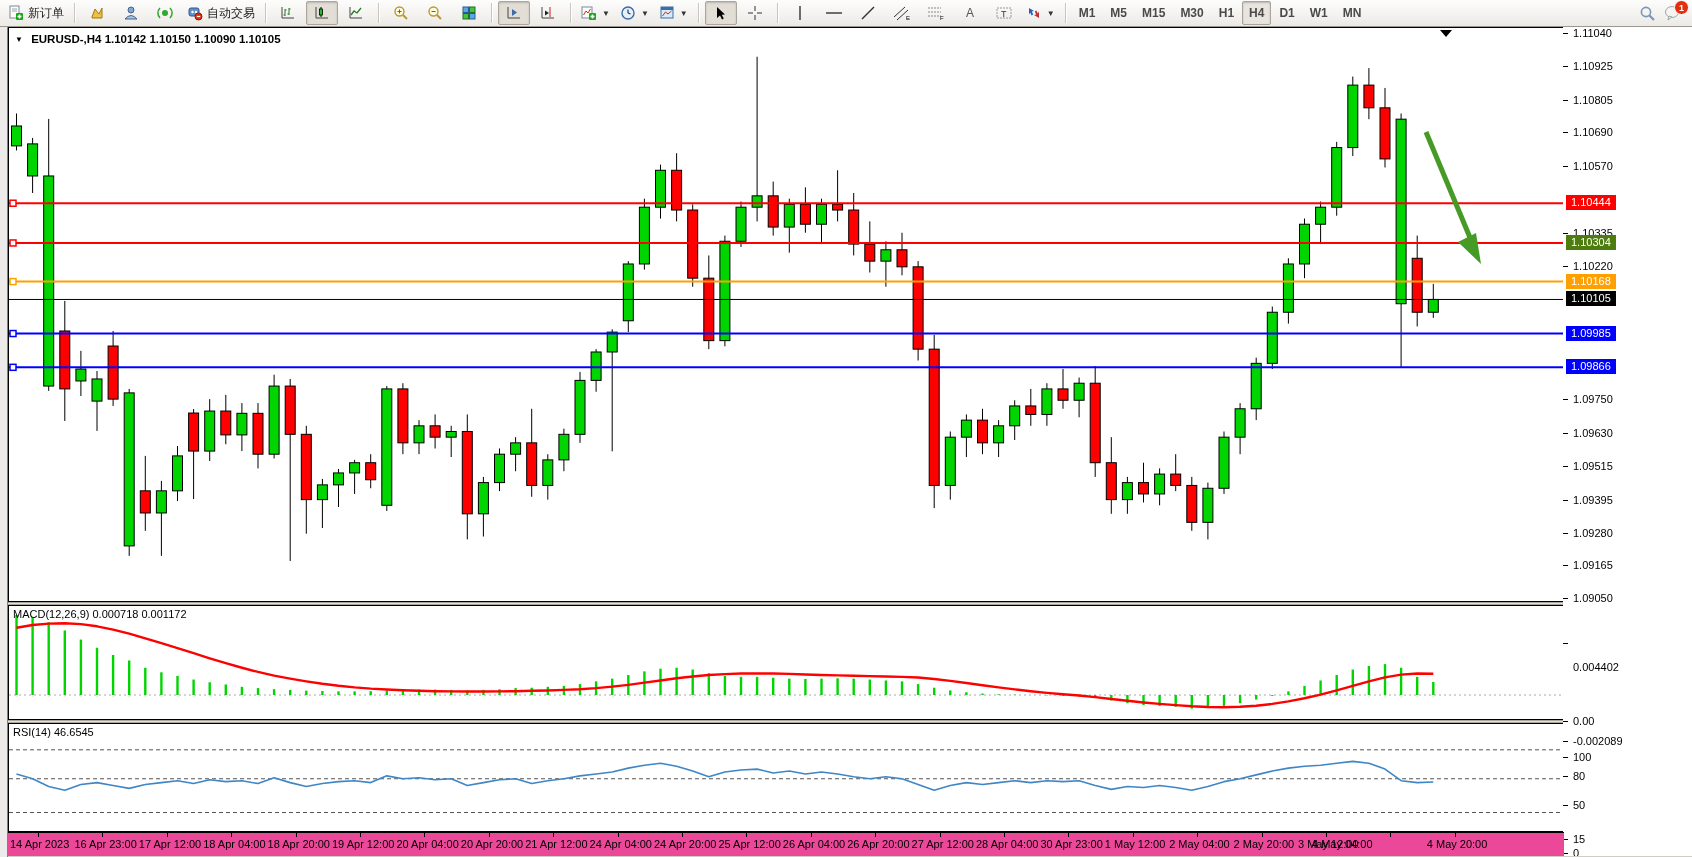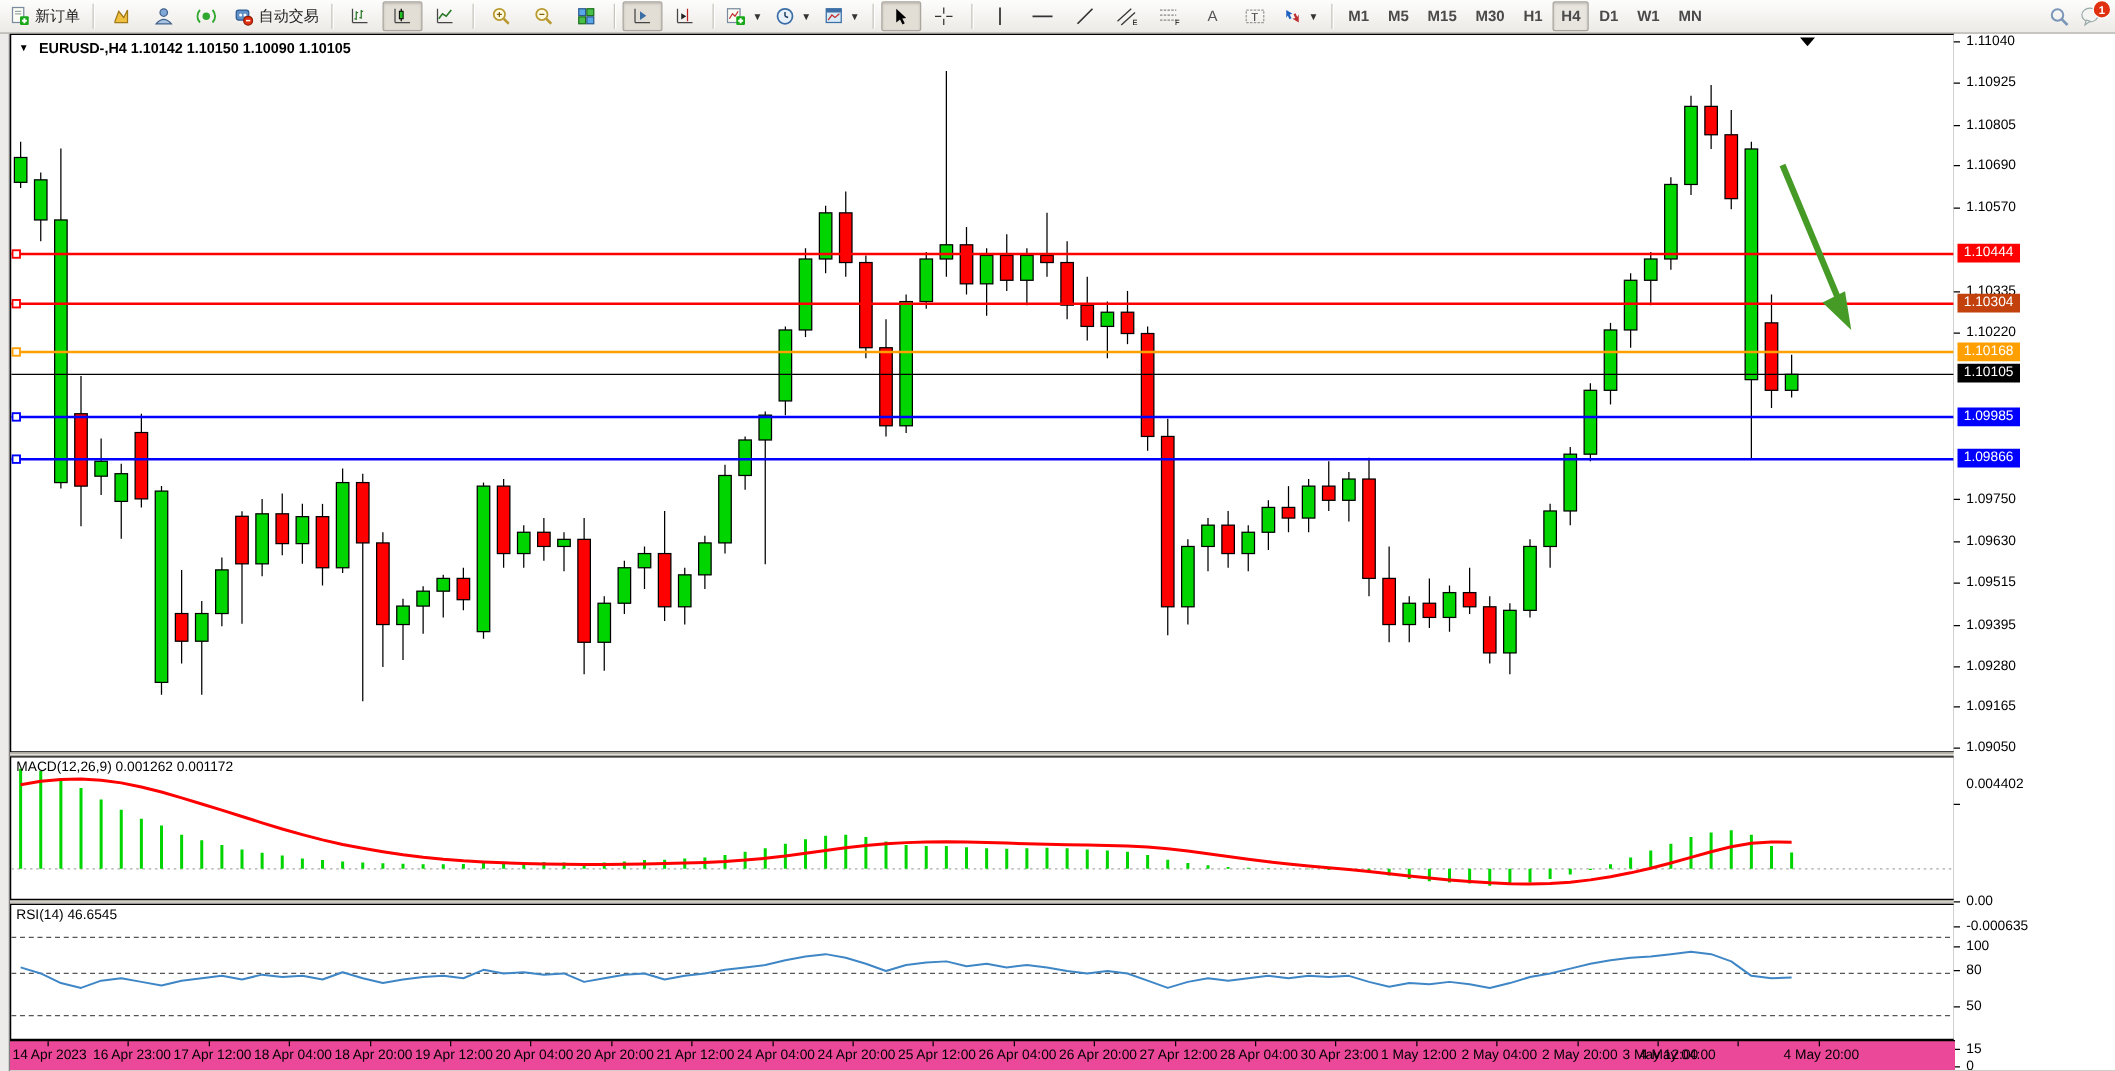--- a/index.html
+++ b/index.html
@@ -476,21 +476,21 @@
         <line x1="1417" y1="104" x2="1462" y2="212" stroke="#469b27" stroke-width="5"></line>
         <polygon points="1449,214 1472,236 1467,205" fill="#469b27"></polygon>
       </svg>
   </div>
 
   <div class="splitter" style="top:602px"></div>
 
   <div class="plot" id="macd-plot">
     <div class="ind-label">
       <span>MACD(12,26,9)</span>
-      <span> </span><span>0.001262</span>
+      <span> </span><span>0.000718</span>
       <span> </span><span>0.001172</span>
     </div>
     <svg id="macd-svg" width="1554" height="113">
         <line x1="0" y1="89" x2="1554" y2="89" stroke="#aaa" stroke-width="1" stroke-dasharray="2 3"></line>
         <line x1="7.5" y1="89" x2="7.5" y2="9.03634711494773" stroke="#00d500" stroke-width="2.4"></line>
         <line x1="23.6" y1="89" x2="23.6" y2="10.853702862335297" stroke="#00d500" stroke-width="2.4"></line>
         <line x1="39.7" y1="89" x2="39.7" y2="16.305770104497952" stroke="#00d500" stroke-width="2.4"></line>
         <line x1="55.800000000000004" y1="89" x2="55.800000000000004" y2="24.48387096774192" stroke="#00d500" stroke-width="2.4"></line>
         <line x1="71.9" y1="89" x2="71.9" y2="33.57064970467968" stroke="#00d500" stroke-width="2.4"></line>
         <line x1="88" y1="89" x2="88" y2="41.748750567923665" stroke="#00d500" stroke-width="2.4"></line>
@@ -619,30 +619,30 @@
       <div class="axtick" style="top: 438.977px;"></div>
       <div class="axlab" style="top: 467.048px;">1.09395</div>
       <div class="axtick" style="top: 473.048px;"></div>
       <div class="axlab" style="top: 499.698px;">1.09280</div>
       <div class="axtick" style="top: 505.698px;"></div>
       <div class="axlab" style="top: 532.349px;">1.09165</div>
       <div class="axtick" style="top: 538.349px;"></div>
       <div class="axlab" style="top: 565px;">1.09050</div>
       <div class="axtick" style="top: 571px;"></div>
       <div class="pricebox" style="top: 168.216px; background: rgb(255, 0, 0);">1.10444</div>
-      <div class="pricebox" style="top: 207.965px; background: #c2410c;">1.10304</div>
+      <div class="pricebox" style="top: 207.965px; background: #4d7c0f;">1.10304</div>
       <div class="pricebox" style="top: 246.578px; background: rgb(255, 160, 0);">1.10168</div>
       <div class="pricebox" style="top: 264.465px; background: rgb(0, 0, 0);">1.10105</div>
       <div class="pricebox" style="top: 298.535px; background: rgb(0, 0, 255);">1.09985</div>
       <div class="pricebox" style="top: 332.322px; background: rgb(0, 0, 255);">1.09866</div>
-      <div class="axlab" style="top: 594px; text-align: right;">0.004402</div>
+      <div class="axlab" style="top: 634px; text-align: right;">0.004402</div>
       <div class="axtick" style="top: 616px;"></div>
       <div class="axlab" style="top: 688px;">0.00</div>
       <div class="axtick" style="top: 694px;"></div>
-      <div class="axlab" style="top: 707.954px;">-0.000635</div>
+      <div class="axlab" style="top: 707.954px;">-0.002089</div>
       <div class="axtick" style="top: 713.954px;"></div>
       <div class="axlab" style="top: 723.5px;">100</div>
       <div class="axtick" style="top: 729.5px;"></div>
       <div class="axlab" style="top: 742.8px;">80</div>
       <div class="axtick" style="top: 748.8px;"></div>
       <div class="axlab" style="top: 771.75px;">50</div>
       <div class="axtick" style="top: 777.75px;"></div>
       <div class="axlab" style="top: 805.525px;">15</div>
       <div class="axtick" style="top: 811.525px;"></div>
       <div class="axlab" style="top: 820px;">0</div>

